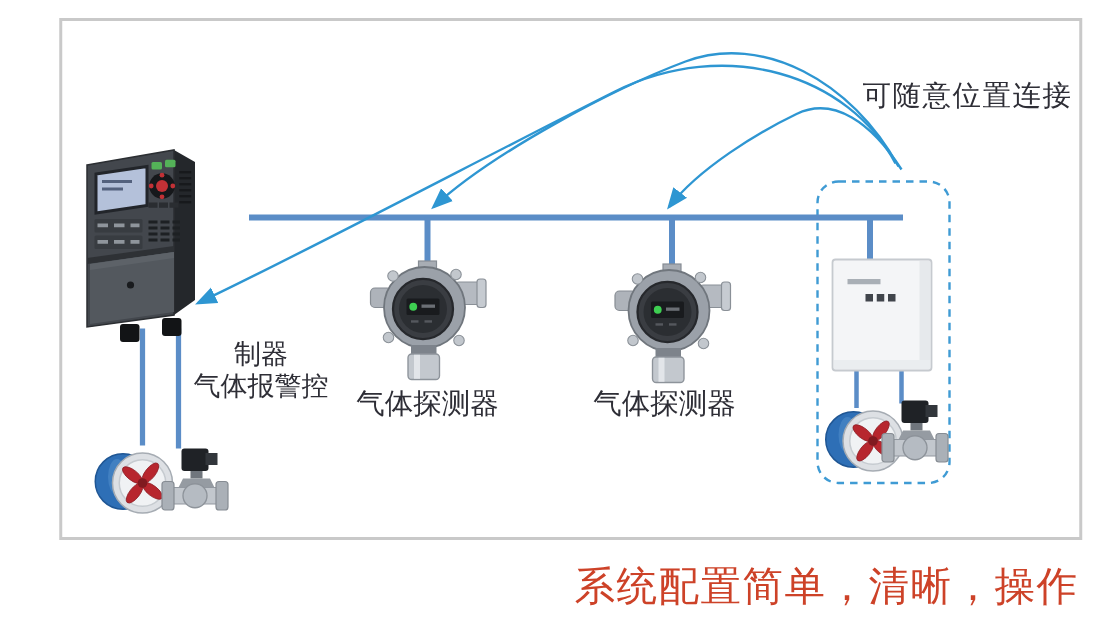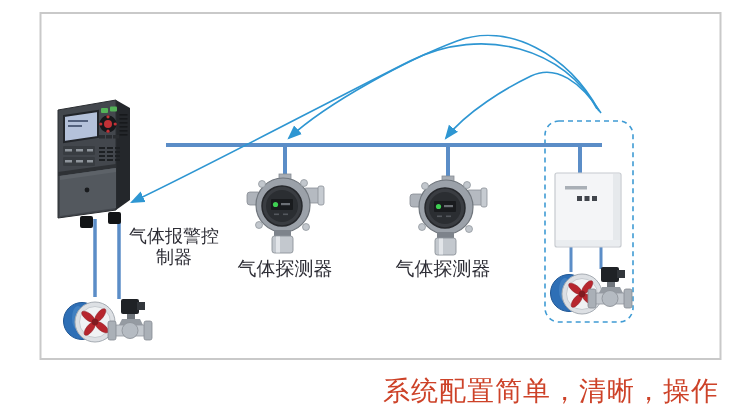--- a/index.html
+++ b/index.html
@@ -174,20 +174,21 @@
       <rect x="592" y="196" width="5" height="5" fill="#41454c"></rect>
     </g>
 
     <use href="#fan-shape" x="91" y="321"></use>
     <use href="#fan-shape" x="578" y="293"></use>
 
     <use href="#valve-shape" x="108" y="299"></use>
     <use href="#valve-shape" x="588" y="267"></use>
   </svg>
 
+  <div class="lbl" id="connect-note">可随意位置连接</div>
   <div class="lbl center" id="controller-label">
+    <div>制器</div>
     <div>气体报警控</div>
-    <div>制器</div>
   </div>
   <div class="lbl center" id="detector1-label">气体探测器</div>
   <div class="lbl center" id="detector2-label">气体探测器</div>
   <div class="lbl" id="caption">系统配置简单，清晰，操作灵活</div>
 </div>
 
 </body></html>

